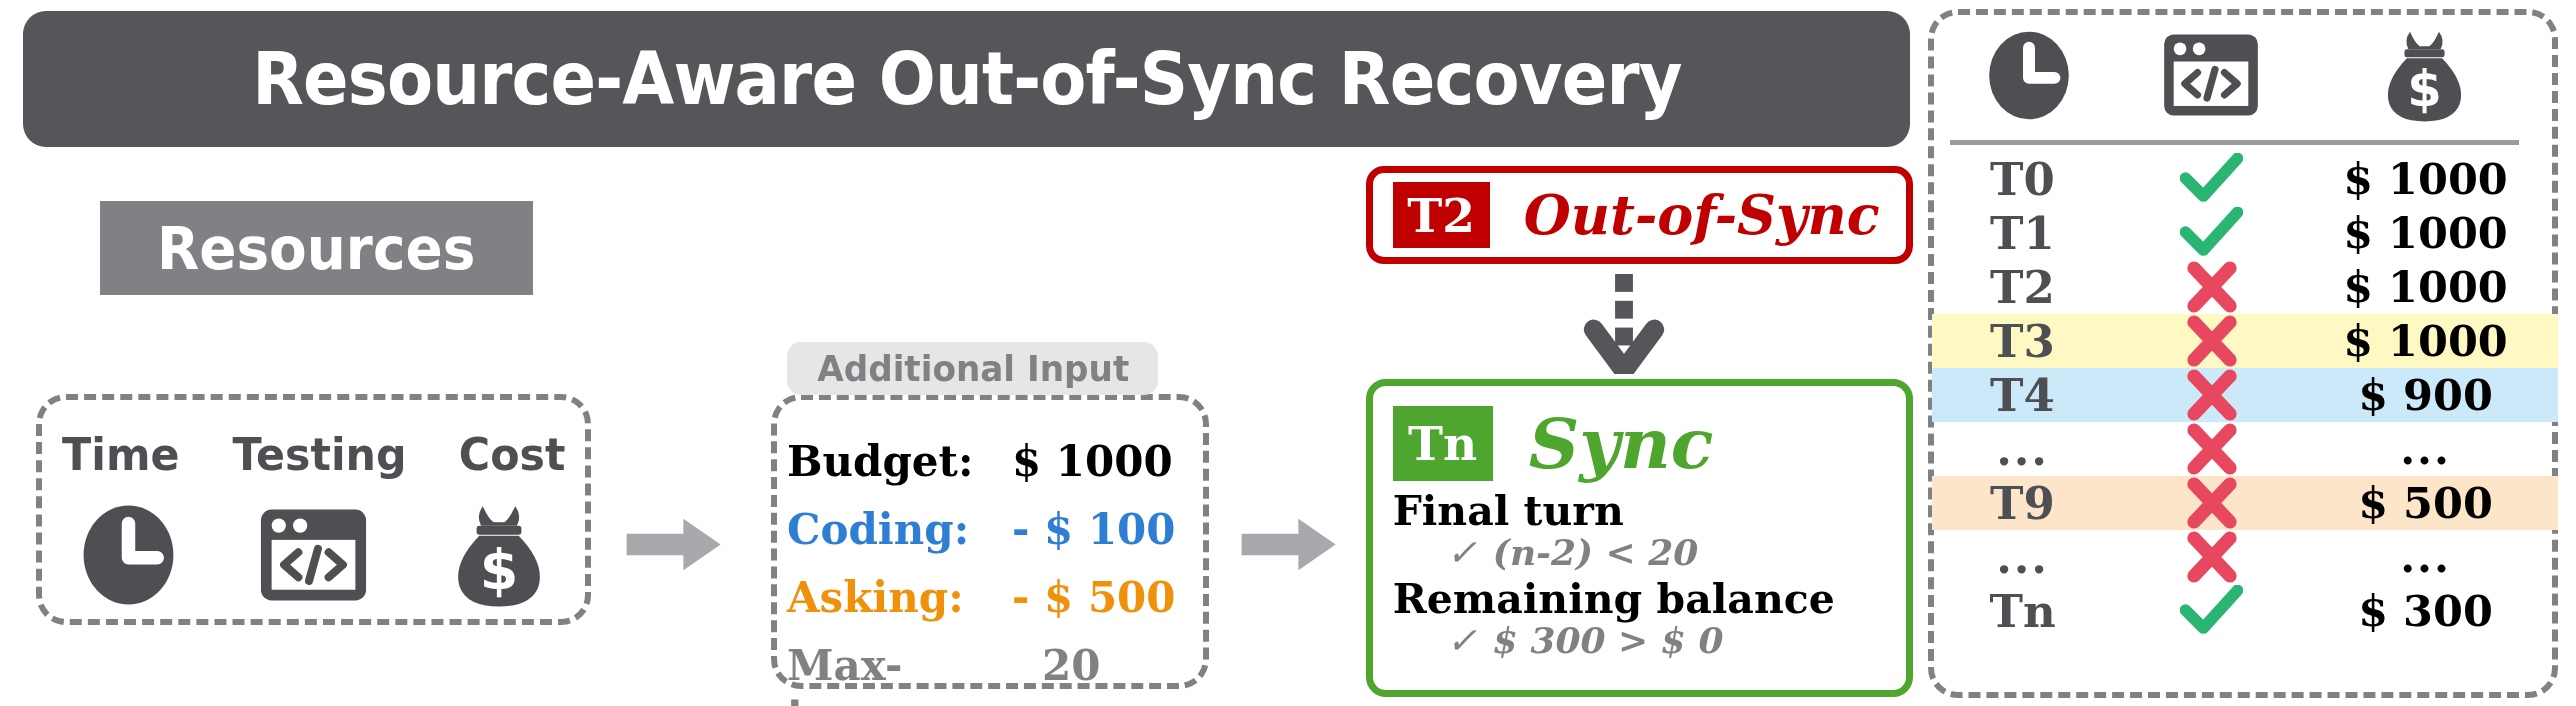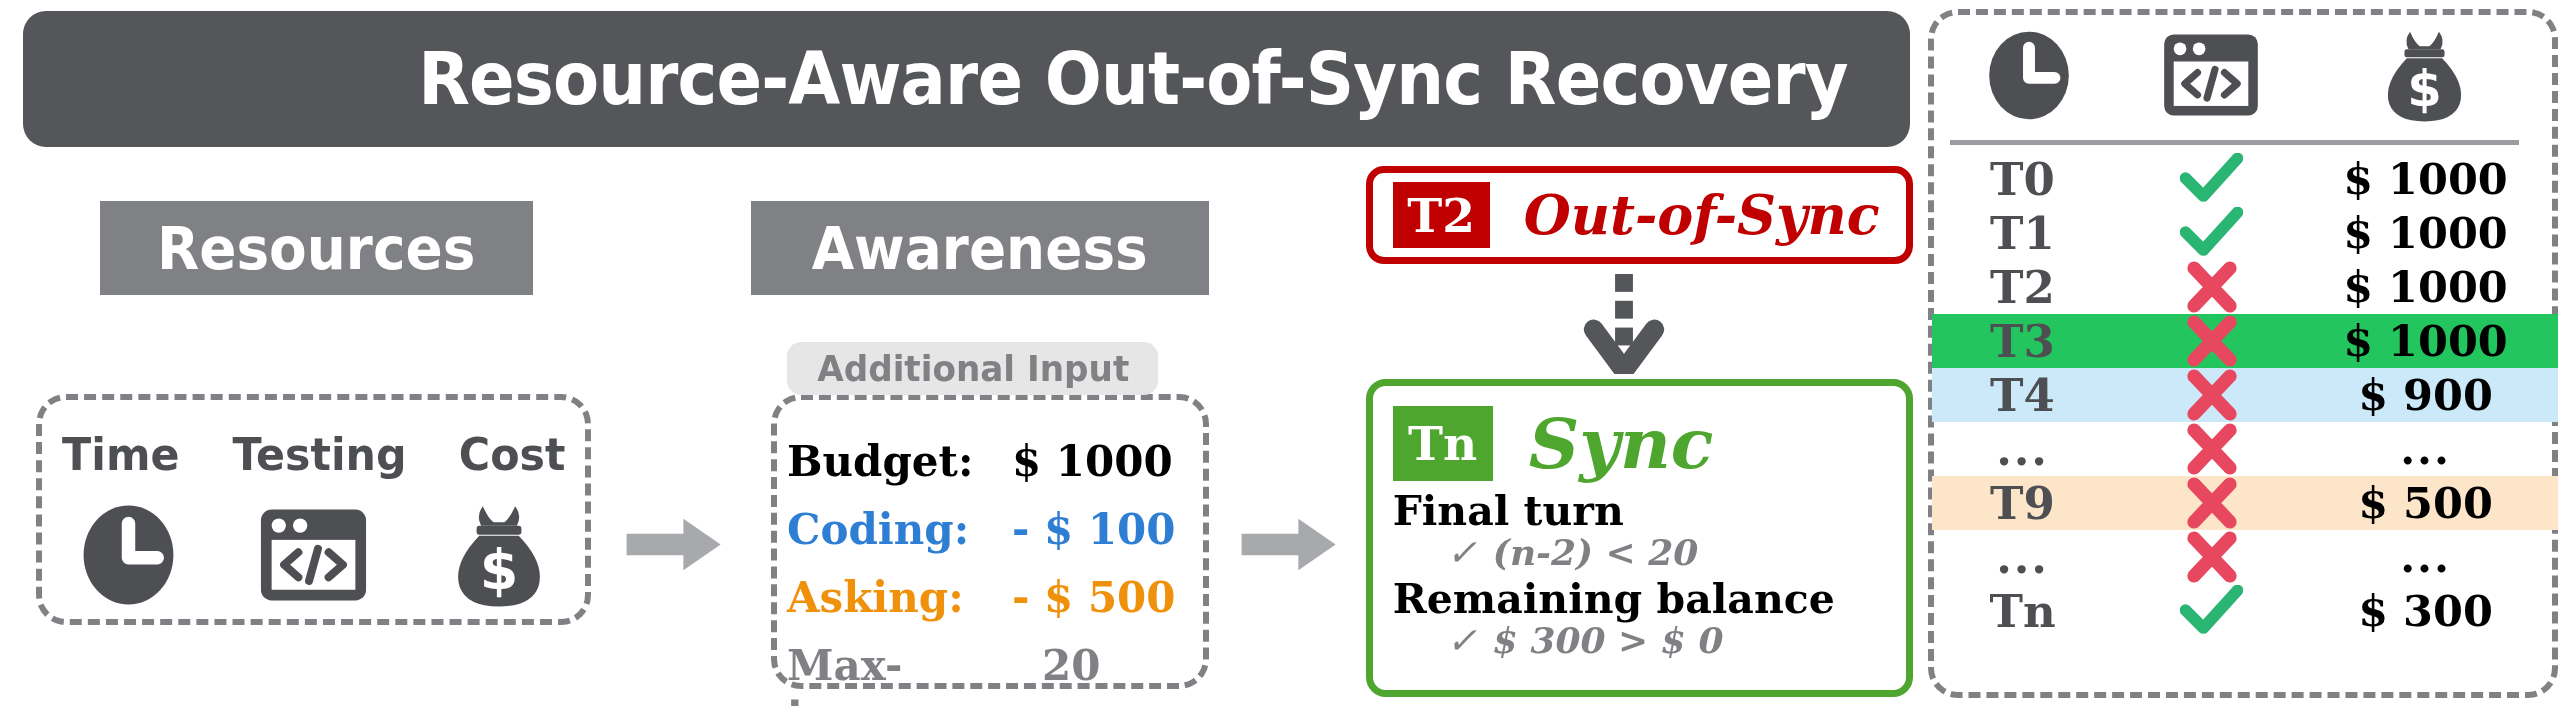--- a/index.html
+++ b/index.html
@@ -10,21 +10,21 @@
     overflow: hidden;
   }
   #root { position: relative; width: 2576px; height: 707px; }
 
   
   #title-banner {
     position: absolute; left: 23px; top: 10.7px;
     width: 1887px; height: 136px;
     background: #545659;
     border-radius: 23px;
-    display: flex; align-items: center; justify-content: flex-end;
+    display: flex; align-items: center; justify-content: center;
   }
   #title-text {
     color: #ffffff;
     font-family: "DejaVu Sans", sans-serif;
     font-weight: bold;
     font-size: 73px;
     letter-spacing: -0.9px;
     transform: scaleX(0.92);
   }
 
@@ -191,41 +191,38 @@
     width: 181px; text-align: center;
     color: #4D4F53;
     font-family: "DejaVu Serif", serif; font-weight: bold; font-size: 45px;
   }
   .td-status { width: 197px; display: flex; align-items: center; justify-content: center; }
   .td-cost {
     width: 231px; text-align: center;
     color: #000000;
     font-family: "DejaVu Serif", serif; font-weight: bold; font-size: 43px;
   }
-  .hl-green  { background: #22c55e; }
+  .hl-green  { background: #fef9c3; }
   .hl-blue   { background: #CCE9F9; }
   .hl-orange { background: #FCE5C8; }
   .ellipsis { letter-spacing: 1.8px; }
 </style>
 </head>
 <body>
 
 <div id="root">
 
   <div id="title-banner">
     <div id="title-text">Resource-Aware Out-of-Sync Recovery</div>
   </div>
 
   <div class="section-head" id="resources-head">
     <span>Resources</span>
   </div>
 
-  <div class="section-head" id="awareness-head">
-    <span>Awareness</span>
-  </div>
 
   <div class="dashed-box" id="resources-box"></div>
 
   <div id="resources-labels">
     <div class="res-label">Time</div>
     <div class="res-label">Testing</div>
     <div class="res-label">Cost</div>
   </div>
 
   <div id="resources-icons">

